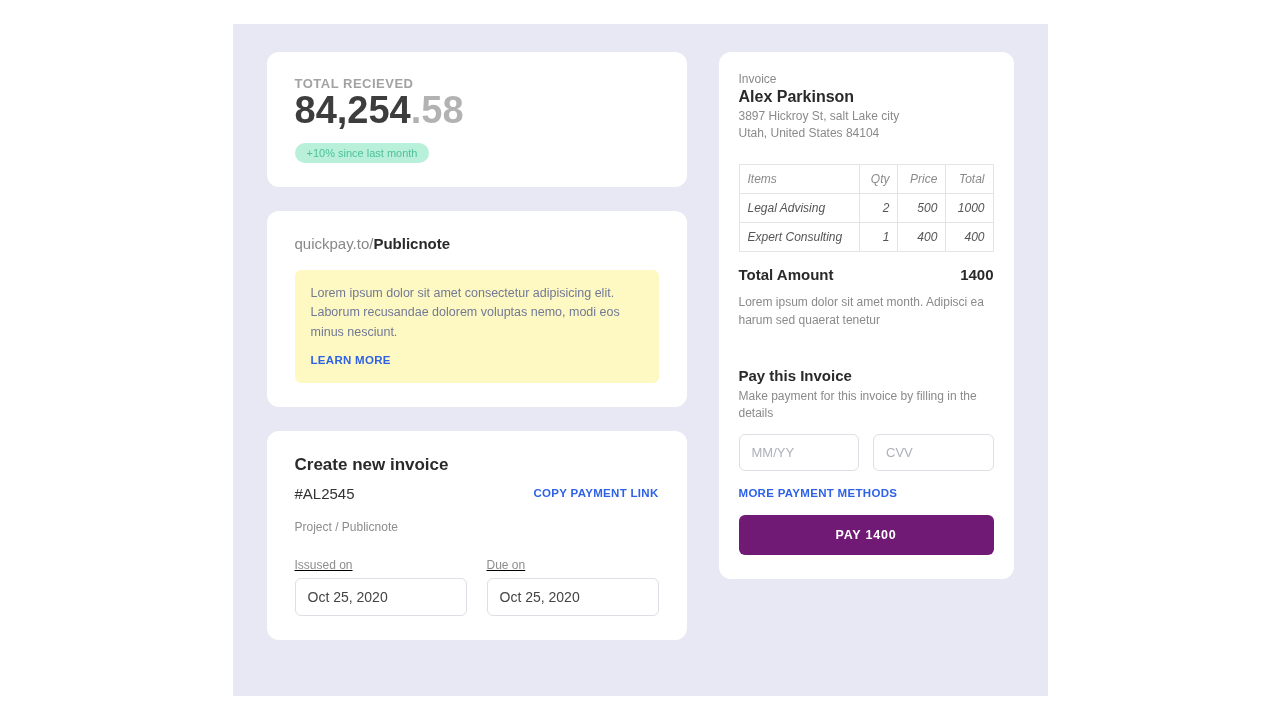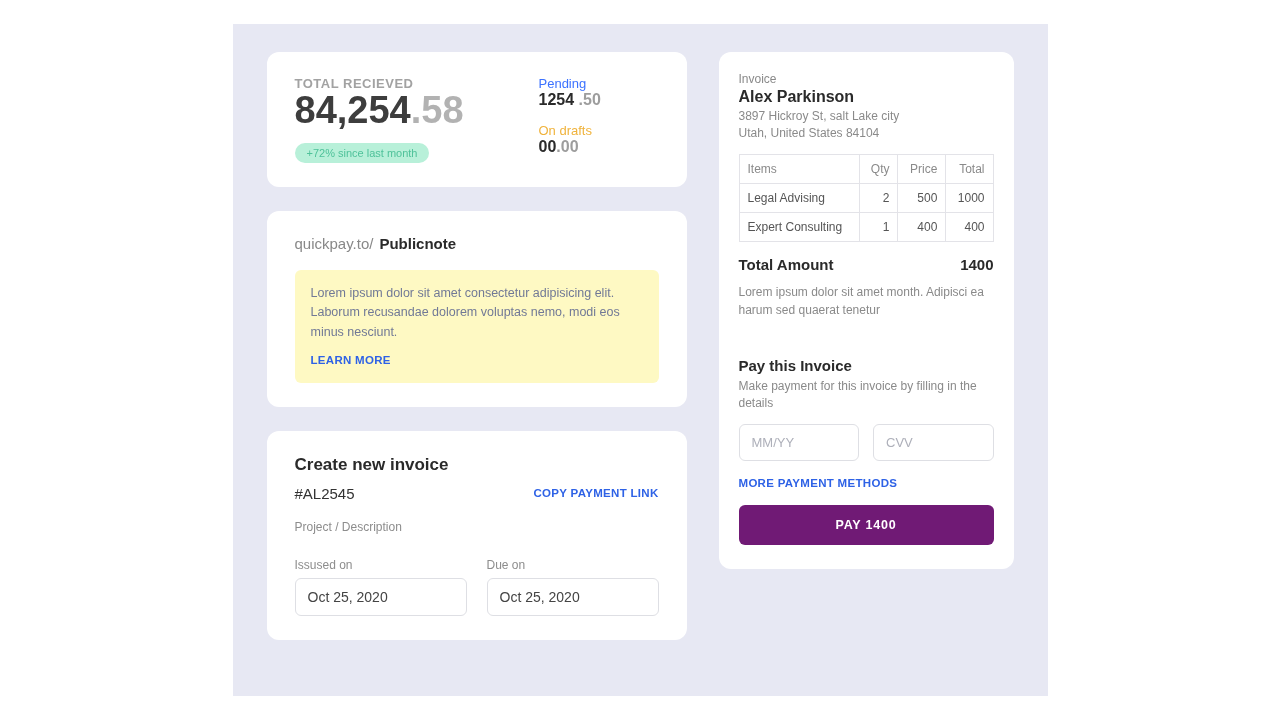--- a/index.html
+++ b/index.html
@@ -48,21 +48,21 @@
   .sum-right { width: 120px; text-align: left; }
   .mini-label { font-size: 13px; font-weight: 500; }
   .mini-label.pending { color: #3c72ff; }
   .mini-label.drafts  { color: #f0b33c; }
   .mini-val { font-size: 16px; font-weight: 700; color: #2a2a2a; }
   .mini-val .dec { color: #9d9d9d; font-weight: 600; }
   .mini-block + .mini-block { margin-top: 14px; }
 
   
   .pn-title { font-size: 15px; color: #888; }
-  .pn-title b { color: #2a2a2a; font-weight: 700; padding-left: 6px; }
+  .pn-title b { color: #2a2a2a; font-weight: 700; }
   .pn-box {
     margin-top: 18px;
     background: #fef9c3;
     border-radius: 6px;
     padding: 14px 16px 12px;
     font-size: 12.5px;
     color: #717996;
     line-height: 1.55;
   }
   .pn-learn {
@@ -83,33 +83,34 @@
   .field-label { font-size: 12px; color: #8d8d8d; margin-top: 18px; margin-bottom: 6px; }
   .input {
     width: 100%;
     border: 1px solid #dedfe4;
     border-radius: 6px;
     padding: 10px 12px;
     font-size: 14px;
     color: #444;
   }
   .two-col { display: flex; gap: 20px; }
-  .two-col > div { flex: 1; }
+  .two-col > div { flex: 1; text-decoration: underline; }
 
   
   .inv-card { padding: 20px 20px 24px; }
   .inv-small { font-size: 12px; color: #8a8a8a; }
   .inv-name { font-size: 16px; font-weight: 700; color: #2a2a2a; margin-top: 2px; }
   .inv-addr { font-size: 12px; color: #8a8a8a; line-height: 1.4; margin-top: 2px; }
 
   table.items {
     width: 100%;
-    margin-top: 12px;
+    margin-top: 22px;
     border-collapse: collapse;
     font-size: 12px;
+    font-style: italic;
   }
   table.items th, table.items td {
     border: 1px solid #e3e3e8;
     padding: 7px 8px;
     text-align: left;
     color: #555;
   }
   table.items th { color: #8a8a8a; font-weight: 500; }
   table.items td.num, table.items th.num { text-align: right; }
 
@@ -166,56 +167,42 @@
 <div class="stage">
 
   <div class="left-col">
 
     <div class="card summary">
       <div class="sum-left">
         <div class="sum-label">TOTAL RECIEVED</div>
         <div class="sum-amount">
           <span>84,254</span><span class="dec">.58</span>
         </div>
-        <span class="pill">+72% since last month</span>
-      </div>
-      <div class="sum-right">
-        <div class="mini-block">
-          <div class="mini-label pending">Pending</div>
-          <div class="mini-val">
-            <span>1254</span><span class="dec"> .50</span>
-          </div>
-        </div>
-        <div class="mini-block">
-          <div class="mini-label drafts">On drafts</div>
-          <div class="mini-val">
-            <span>00</span><span class="dec">.00</span>
-          </div>
-        </div>
+        <span class="pill">+10% since last month</span>
       </div>
     </div>
 
     <div class="card">
       <div class="pn-title">
         <span>quickpay.to/</span><b>Publicnote</b>
       </div>
       <div class="pn-box">
         <span>Lorem ipsum dolor sit amet consectetur adipisicing elit. Laborum recusandae dolorem voluptas nemo, modi eos minus nesciunt.</span><br>
         <span class="pn-learn">LEARN MORE</span>
       </div>
     </div>
 
     <div class="card">
       <div class="ci-title">Create new invoice</div>
       <div class="ci-row">
         <span class="ci-id">#AL2545</span>
         <span class="ci-copy">COPY PAYMENT LINK</span>
       </div>
 
-      <div class="field-label">Project / Description</div>
+      <div class="field-label">Project / Publicnote</div>
 
       <div class="two-col">
         <div>
           <div class="field-label">Issused on</div>
           <input class="input" value="Oct 25, 2020" style="">
         </div>
         <div>
           <div class="field-label">Due on</div>
           <input class="input" value="Oct 25, 2020" style="">
         </div>

